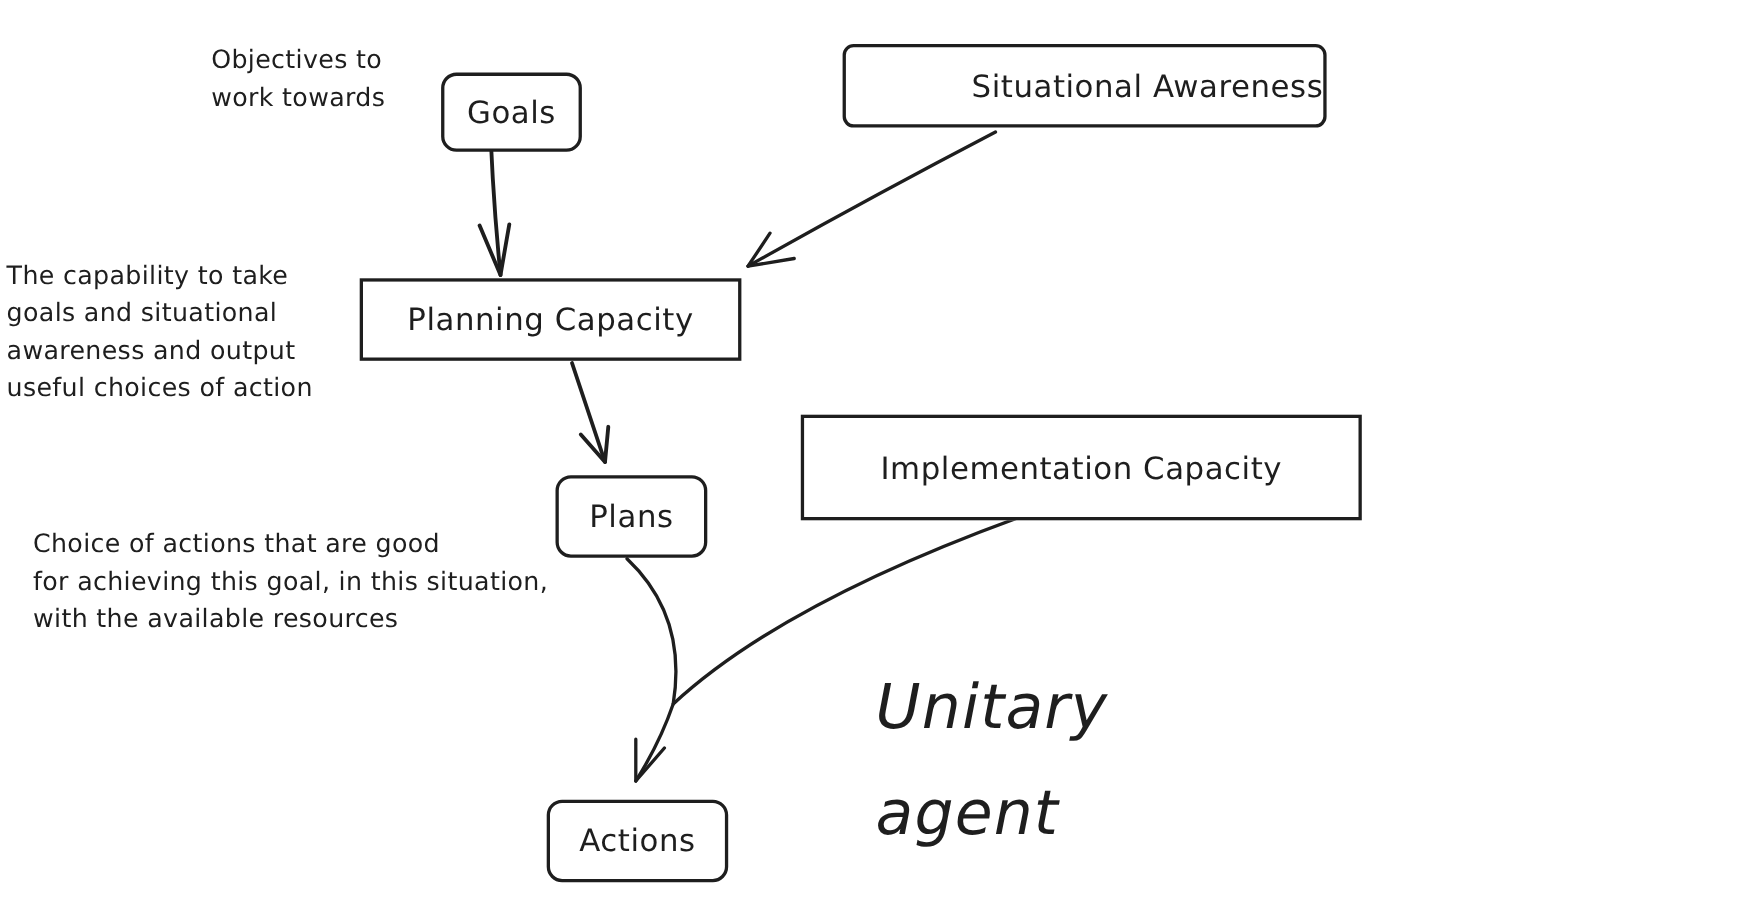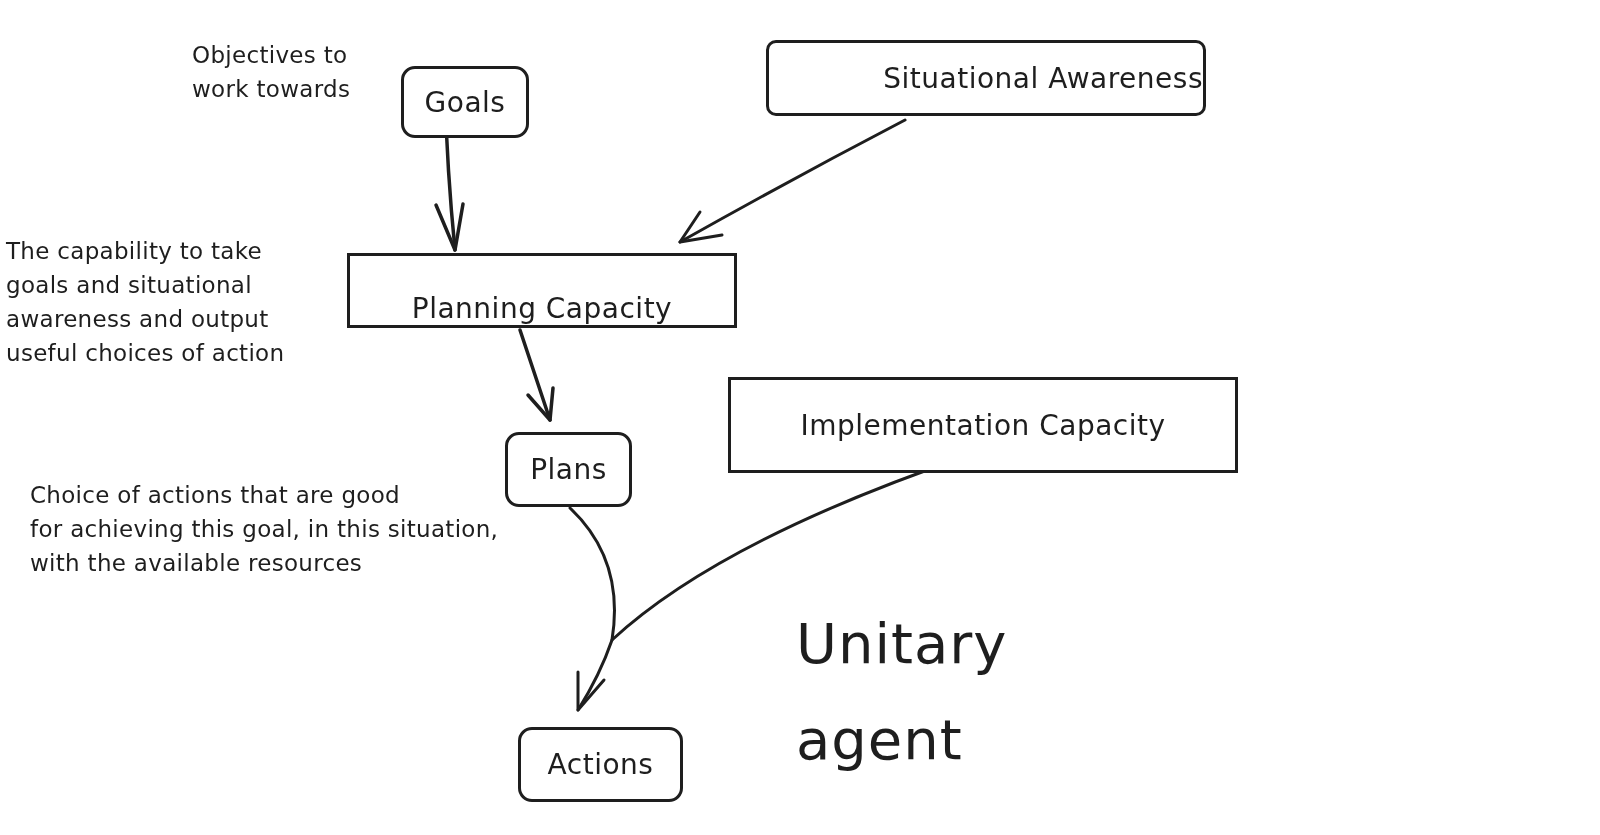--- a/index.html
+++ b/index.html
@@ -44,41 +44,41 @@
   </svg>
 
   <div class="node rounded" style="left:401px;top:18px;width:128px;height:72px;margin-top:48px;">
     <span>Goals</span>
   </div>
 
   <div class="node rounded" style="left:766px;top:40px;width:440px;height:76px;border-radius:10px;justify-content:flex-end;">
     <span>Situational Awareness</span>
   </div>
 
-  <div class="node" style="left:347px;top:253px;width:390px;height:75px;align-items:flex-end;">
+  <div class="node" style="left:327px;top:253px;width:347px;height:75px;">
     <span>Planning Capacity</span>
   </div>
 
-  <div class="node rounded" style="left:505px;top:432px;width:127px;height:75px;">
+  <div class="node rounded" style="left:505px;top:432px;width:138px;height:75px;">
     <span>Plans</span>
   </div>
 
   <div class="node" style="left:728px;top:377px;width:510px;height:96px;">
     <span>Implementation Capacity</span>
   </div>
 
-  <div class="node rounded" style="left:497px;top:727px;width:165px;height:75px;margin-left:21px;">
+  <div class="node rounded" style="left:497px;top:727px;width:165px;height:75px;">
     <span>Actions</span>
   </div>
 
   <div class="note" style="left:192px;top:22px;margin-top:16px;">Objectives to
 work towards</div>
   <div class="note" style="left:6px;top:234px;">The capability to take
 goals and situational
 awareness and output
 useful choices of action</div>
   <div class="note" style="left:30px;top:478px;">Choice of actions that are good
 for achieving this goal, in this situation,
 with the available resources</div>
 
-  <div class="title" style="left:796px;top:596px;">Unitary
+  <div class="title" style="left:796px;top:596px;font-style:italic;">Unitary
 agent</div>
 </div>
 
 </body></html>

